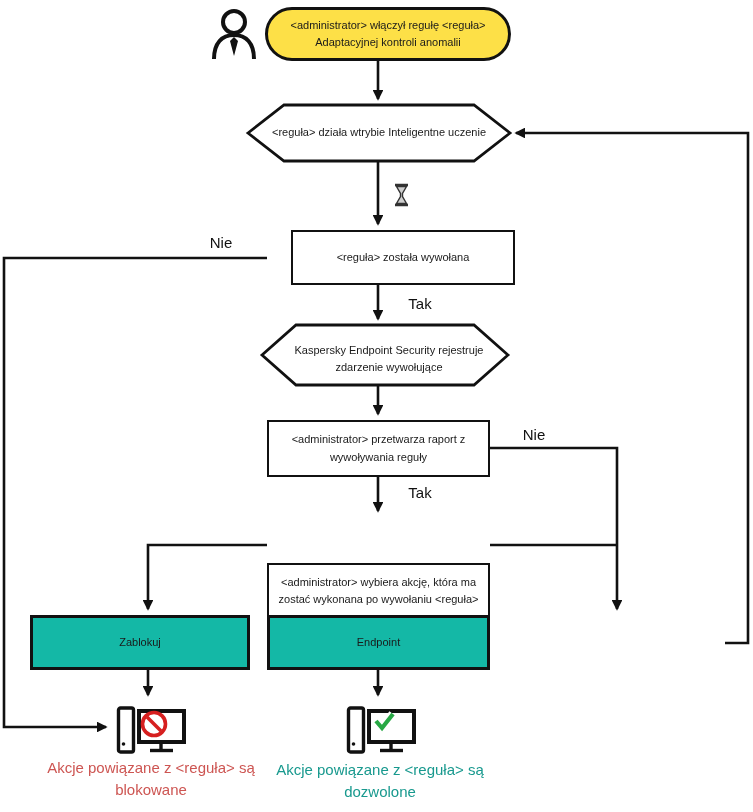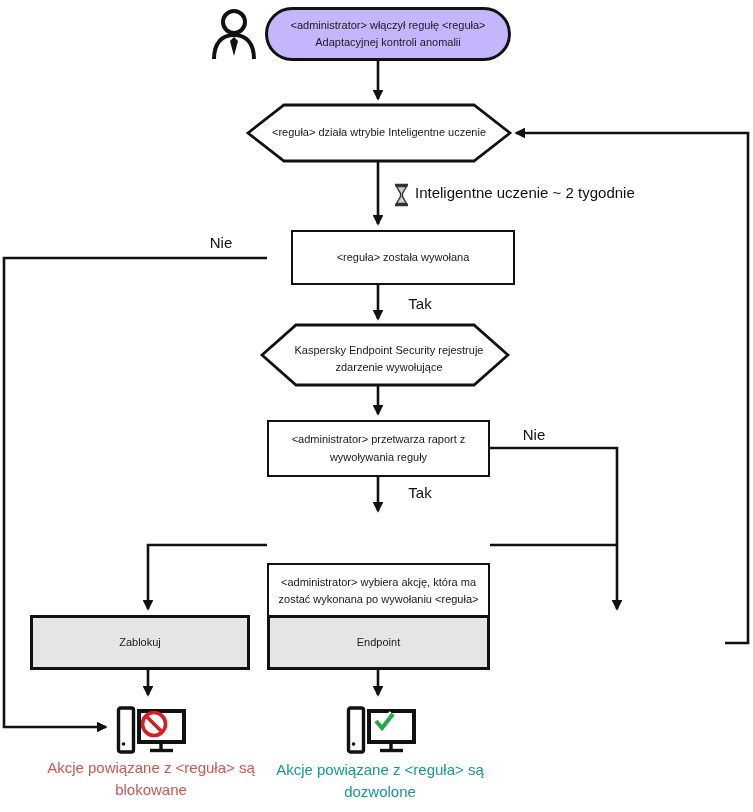--- a/index.html
+++ b/index.html
@@ -7,22 +7,22 @@
     position:relative;width:753px;height:812px;background:#fff;
     font-family:"Liberation Sans",sans-serif;color:#1a1a1a;overflow:hidden;
   }
   .svg-layer{position:absolute;left:0;top:0;width:753px;height:812px;}
   .node{
     position:absolute;display:flex;align-items:center;justify-content:center;
     text-align:center;font-size:11px;line-height:1.55;white-space:pre-line;
     box-sizing:border-box;color:#1a1a1a;
   }
   .rect-node{border:2px solid #111;background:#fff;}
-  .action-node{border:3px solid #111;background:#e5e5e5;font-size:11px;}
-  .stadium{border:3px solid #111;border-radius:27px;background:#c4b5fd;}
+  .action-node{border:3px solid #111;background:#14b8a6;font-size:11px;}
+  .stadium{border:3px solid #111;border-radius:27px;background:#fde047;}
   .hex-text{background:transparent;}
   .edge-label{
     position:absolute;font-size:15px;color:#111;white-space:pre;
     display:flex;align-items:center;justify-content:center;
   }
   .timer-label{position:absolute;font-size:15px;color:#111;white-space:pre;}
   .caption{
     position:absolute;font-size:15px;line-height:1.45;text-align:center;
     white-space:pre-line;
   }
@@ -94,21 +94,20 @@
         <path d="M29,17 l6,7 l11,-14" fill="none" stroke="#27a844" stroke-width="4.2"></path>
       </g>
     </g>
   </svg>
 
   <div class="node stadium" style="left:265px;top:7px;width:246px;height:54px;">&lt;administrator&gt; włączył regułę &lt;reguła&gt;
 Adaptacyjnej kontroli anomalii</div>
 
   <div class="node hex-text" style="left:252px;top:105px;width:254px;height:56px;">&lt;reguła&gt; działa wtrybie Inteligentne uczenie</div>
 
-  <div class="timer-label" style="left:415px;top:184px;">Inteligentne uczenie ~ 2 tygodnie</div>
 
   <div class="node rect-node" style="left:267px;top:230px;width:224px;height:55px;margin-left:24px;">&lt;reguła&gt; została wywołana</div>
 
   <div class="edge-label" style="left:195px;top:231px;width:52px;height:22px;">Nie</div>
   <div class="edge-label" style="left:398px;top:292px;width:44px;height:22px;">Tak</div>
   <div class="edge-label" style="left:508px;top:423px;width:52px;height:22px;">Nie</div>
   <div class="edge-label" style="left:398px;top:481px;width:44px;height:22px;">Tak</div>
 
   <div class="node hex-text" style="left:270px;top:325px;width:238px;height:68px;">Kaspersky Endpoint Security rejestruje
 zdarzenie wywołujące</div>

